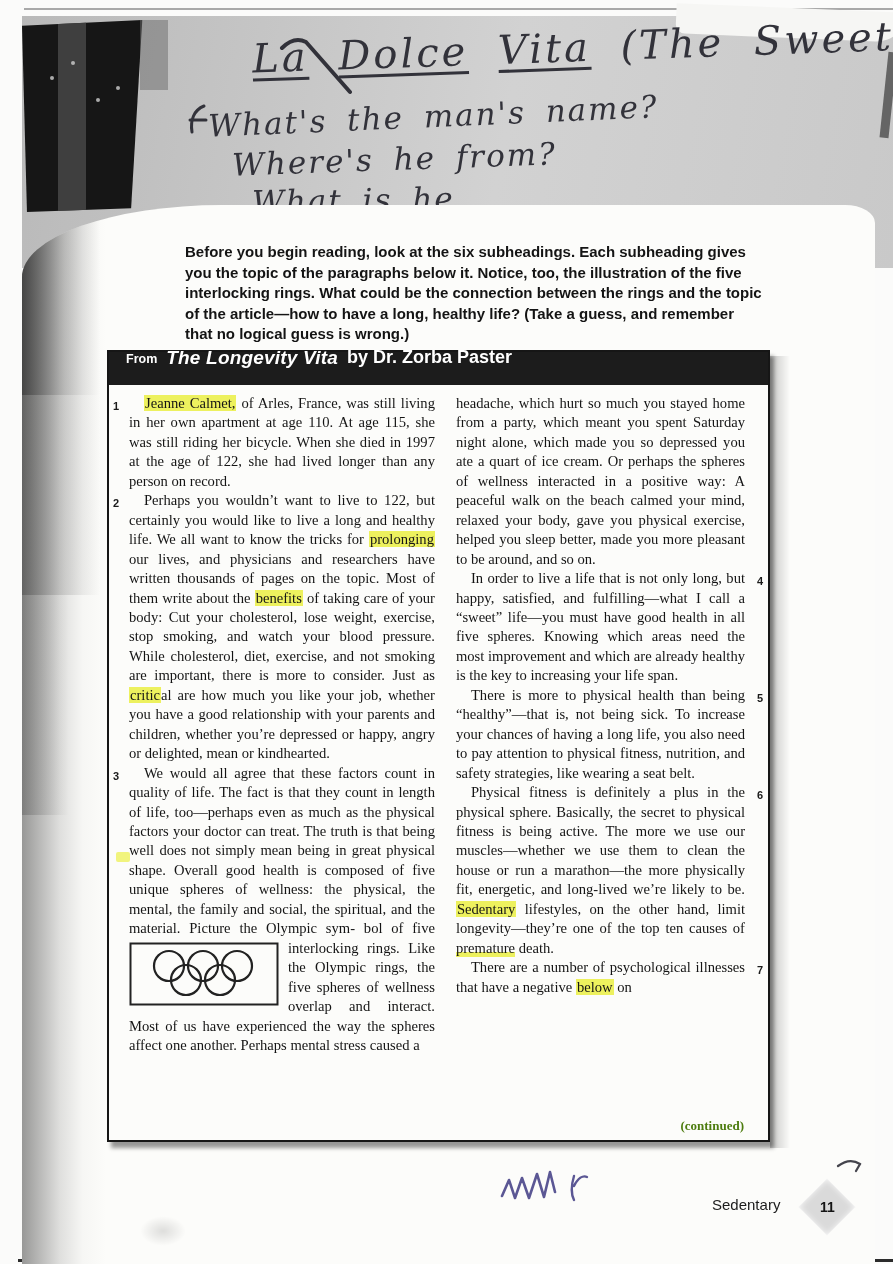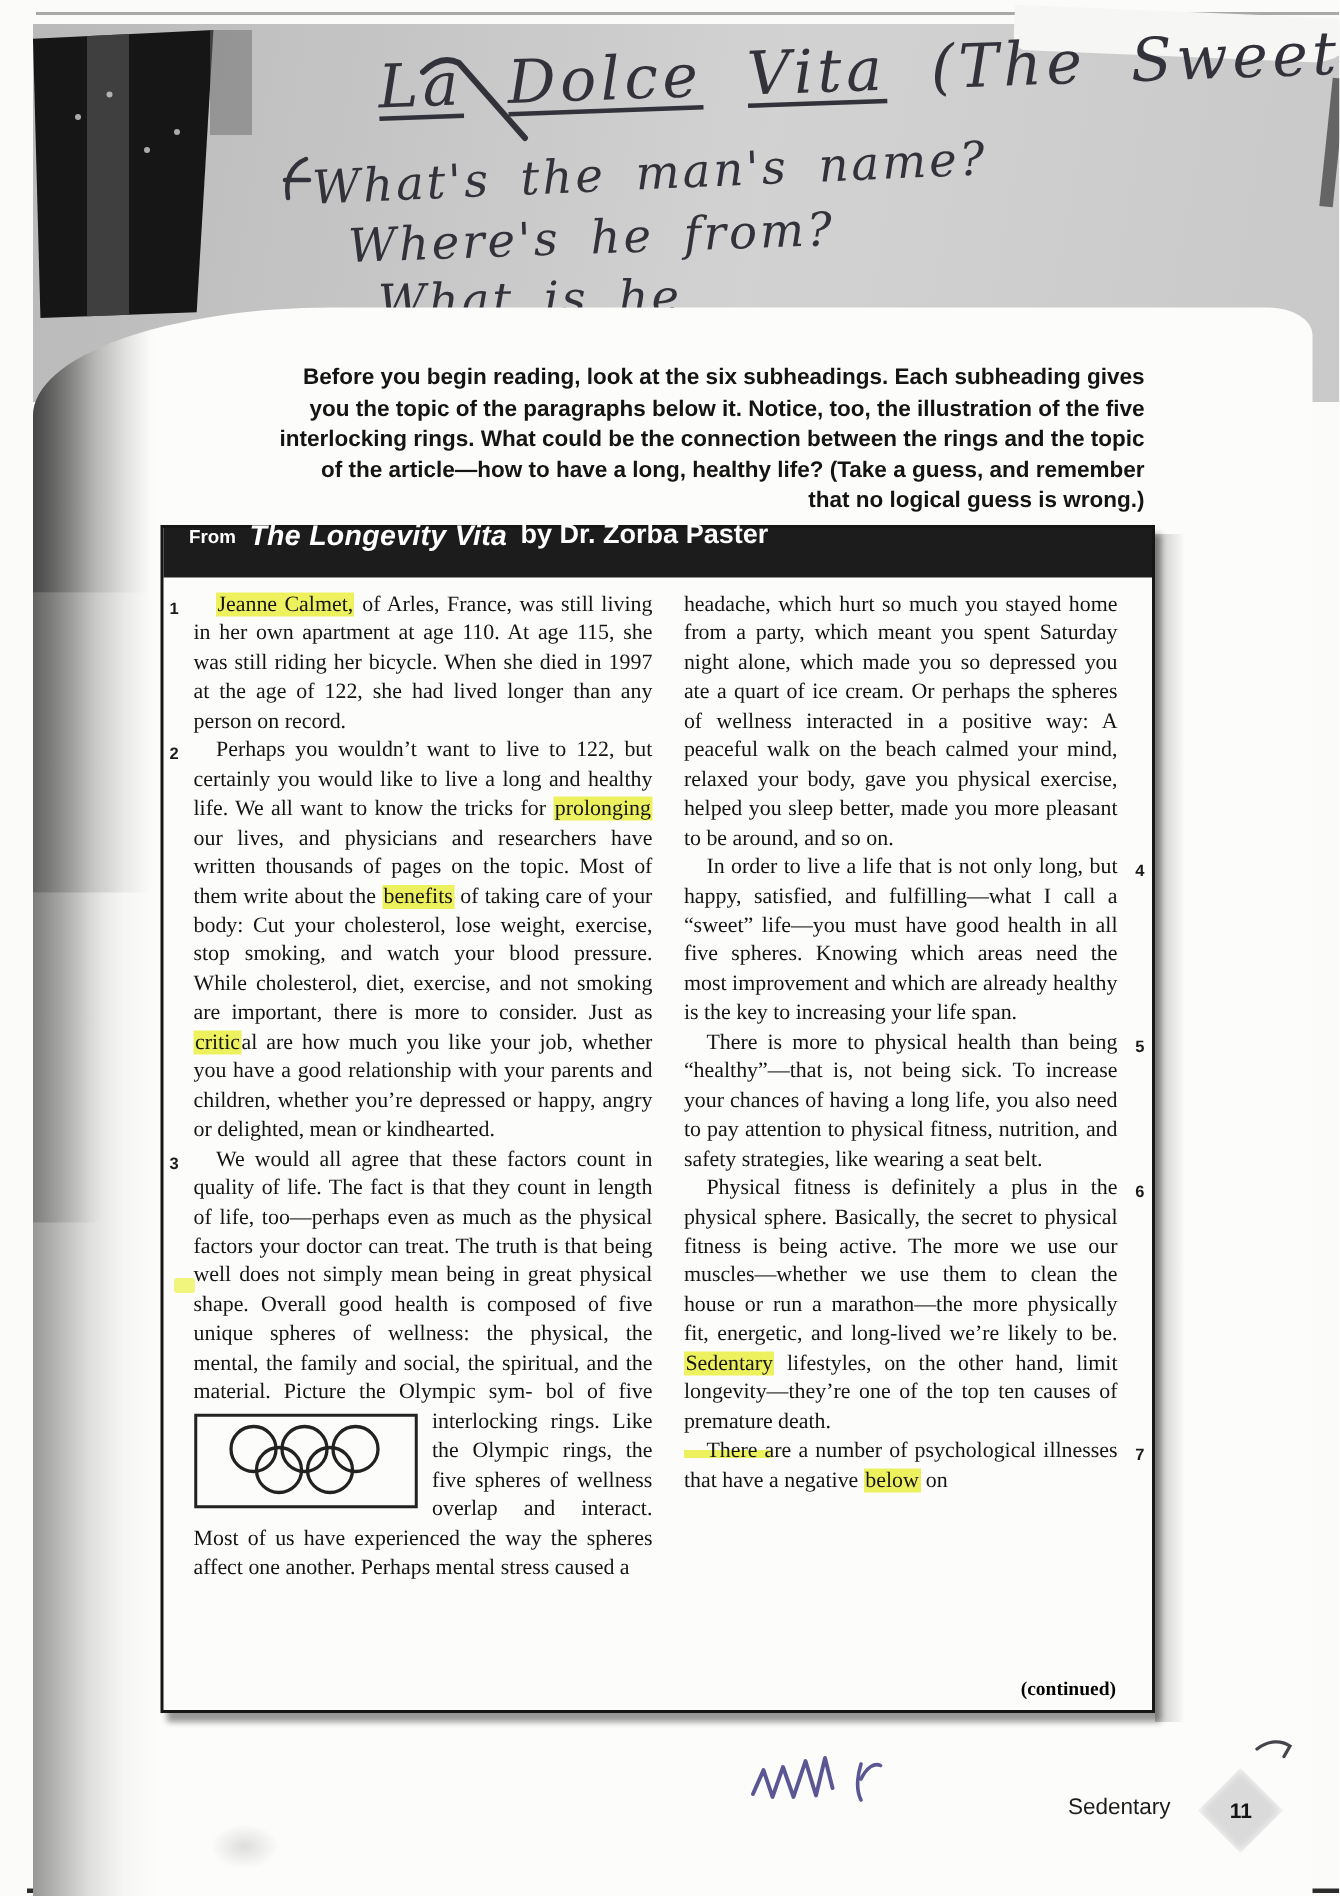--- a/index.html
+++ b/index.html
@@ -47,21 +47,21 @@
     background:linear-gradient(to right,rgba(20,20,20,.40),rgba(60,60,60,.15) 55%,transparent); }
   .shadeC { position:absolute; left:0; top:390px; width:78px; height:220px;
     background:linear-gradient(to right,rgba(20,20,20,.20),transparent 60%); }
   .smudge { position:absolute; left:118px; bottom:18px; width:46px; height:30px;
     background:radial-gradient(ellipse at center,rgba(0,0,0,.12),transparent 70%); }
 
   
   .content { position:absolute; inset:0; z-index:5; }
   .intro { position:absolute; left:185px; top:242px; width:578px;
     font-family:"Liberation Sans","DejaVu Sans",sans-serif; font-weight:bold; font-size:15px; line-height:20.6px;
-    color:#141414;text-align:right; }
+    color:#141414; }
 
   .article-box { position:absolute; left:107px; top:350px; width:663px; height:792px;
     border:2px solid #161616; background:#fcfcfa;
     box-shadow:4px 6px 4px rgba(0,0,0,.40); }
   .curl-shadow { position:absolute; left:770px; top:356px; width:20px; height:792px;
     background:linear-gradient(to right,rgba(0,0,0,.22),transparent); }
   .article-header { display:flex; align-items:baseline; gap:9px; background:var(--bar,#1c1c1c); color:#fff;
     height:33px; padding:0 0 12px 17px; font-family:"Liberation Sans","DejaVu Sans",sans-serif; }
   .article-header .from { font-size:12.5px; font-weight:bold; position:relative; top:-6px; }
   .article-header .title { font-size:19px; font-weight:bold; font-style:italic; position:relative; top:-5px; letter-spacing:.2px; }
@@ -72,26 +72,26 @@
   .col-left { width:308px; }
   .col-right { width:291px; }
   .para { position:relative; text-indent:15px; }
   .para.noindent { text-indent:0; }
   .pnum { position:absolute; top:3px; font-family:"Liberation Sans","DejaVu Sans",sans-serif; font-weight:bold;
     font-size:11px; color:#1a1a1a; text-indent:0; }
   .col-left .pnum { left:-16px; }
   .col-right .pnum { right:-18px; }
   .subheading { font-weight:bold; font-size:14.6px; margin:9px 0 3px; white-space:pre-wrap; text-align:left; }
   .hl { background:var(--hl,#edf15e); padding:0 1px; }
-  .hlu { background:linear-gradient(to top,var(--hl,#edf15e) 5px,transparent 5px); padding-bottom:16px; }
+  .hlu { background:linear-gradient(to top,var(--hl,#edf15e) 5px,transparent 5px); padding-bottom:1px; }
   .stray-hl { position:absolute; left:116px; top:852px; width:14px; height:10px; background:var(--hl,#edf15e);
     opacity:.8; border-radius:2px; }
   .rings-box { float:left; width:150px; height:64px; margin:3px 9px 3px 0; text-indent:0; }
   .rings-box svg { display:block; }
-  .continued { position:absolute; right:24px; bottom:6px; font-weight:bold; font-size:13px; color:#000000; }
+  .continued { position:absolute; right:24px; bottom:6px; font-weight:bold; font-size:13px; color:#4d7c0f; }
 
   .footer-label { position:absolute; left:712px; top:1196px; font-family:"Liberation Sans","DejaVu Sans",sans-serif;
     font-size:15px; color:#1c1c1c; }
   .page-diamond { position:absolute; left:807px; top:1187px; width:40px; height:40px; background:#dadada;
     transform:rotate(45deg); display:flex; align-items:center; justify-content:center;
     box-shadow:inset 0 0 6px rgba(255,255,255,.9); }
   .page-diamond span { transform:rotate(-45deg); font-family:"Liberation Sans","DejaVu Sans",sans-serif;
     font-weight:bold; font-size:14px; color:#141414; }
 </style>
 </head>

